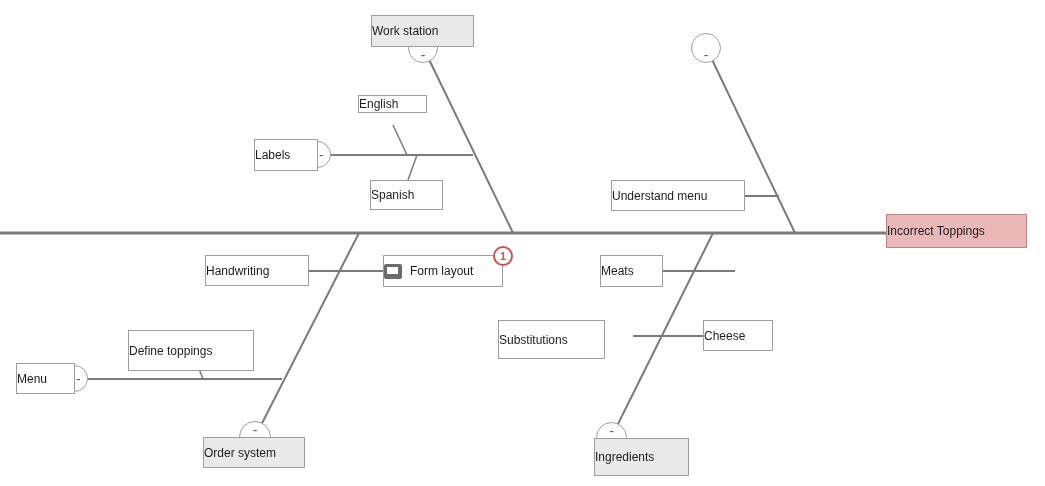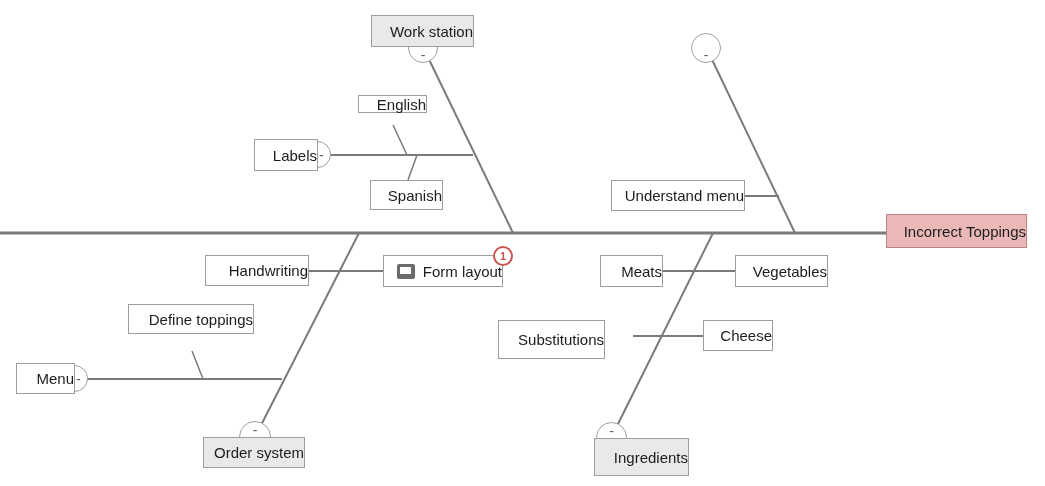--- a/index.html
+++ b/index.html
@@ -10,22 +10,22 @@
     font-family:"Liberation Sans", sans-serif;
     overflow:hidden;
   }
   #wires{position:absolute;left:0;top:0;z-index:0;}
   .node{
     position:absolute;
     box-sizing:border-box;
     border:1px solid #9e9e9e;
     background:#ffffff;
     color:#1c1c1c;
-    font-size:15px;
-    display:flex;align-items:center;justify-content:flex-end;
+    font-size:12px;
+    display:flex;align-items:center;justify-content:flex-start;
     z-index:2;
     white-space:nowrap;
   }
   .node.category{background:#e9e9e9;}
   .node.effect{background:#eab8b6;border-color:#c08381;}
   .toggle{
     position:absolute;
     width:30px;height:30px;
     border-radius:50%;
     border:1.5px solid #9e9e9e;
@@ -148,24 +148,21 @@
   <div class="node" style="left:611px;top:180px;width:134px;height:31px">
     <span>Understand menu</span>
   </div>
   <div class="node" style="left:383px;top:255px;width:120px;height:32px">
     <span class="note-icon"></span>
     <span>Form layout</span>
   </div>
   <div class="node" style="left:600px;top:255px;width:63px;height:32px">
     <span>Meats</span>
   </div>
-  <div class="node" style="left:735px;top:255px;width:93px;height:32px">
-    <span>Vegetables</span>
-  </div>
-  <div class="node" style="left:128px;top:304px;width:126px;height:30px">
+  <div class="node" style="left:128px;top:330px;width:126px;height:41px">
     <span>Define toppings</span>
   </div>
   <div class="node" style="left:498px;top:320px;width:107px;height:39px">
     <span>Substitutions</span>
   </div>
   <div class="node" style="left:703px;top:320px;width:70px;height:31px">
     <span>Cheese</span>
   </div>
   <div class="node" style="left:16px;top:363px;width:59px;height:31px">
     <span>Menu</span>

